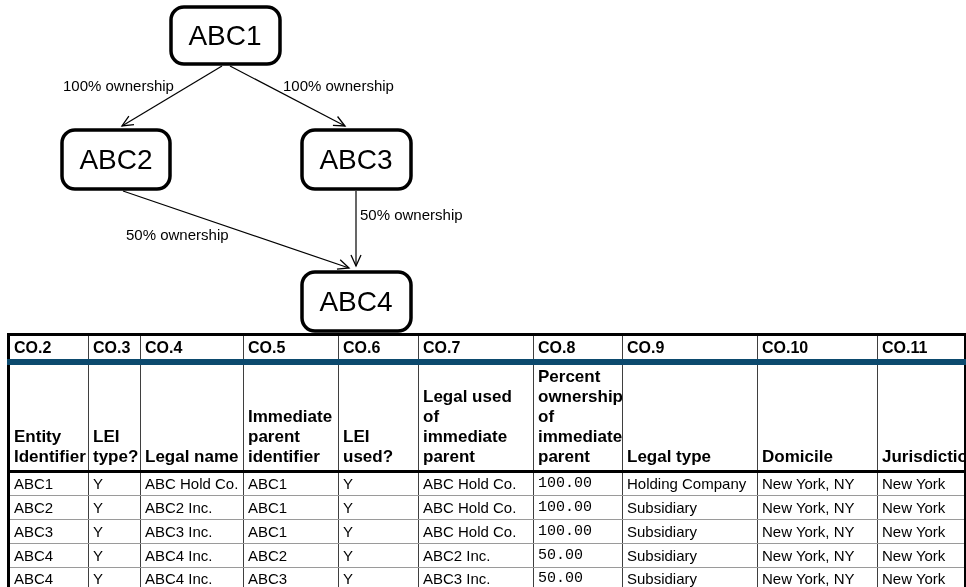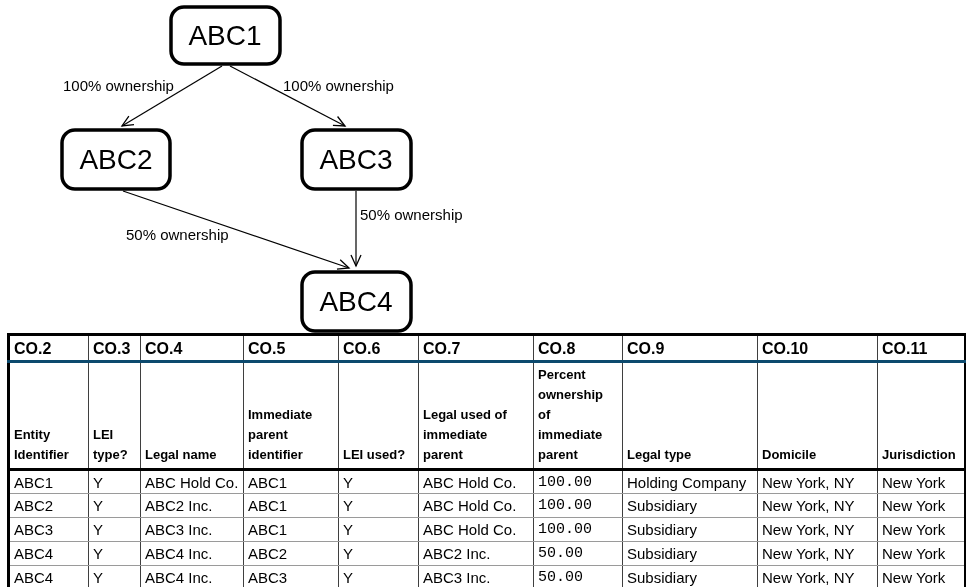--- a/index.html
+++ b/index.html
@@ -17,24 +17,24 @@
     border-collapse:collapse; table-layout:fixed;
     border:3px solid #000;
   }
   #ownership-table th, #ownership-table td {
     border-left:1px solid #3f3f3f; overflow:hidden; text-align:left;
   }
   #ownership-table th:first-child, #ownership-table td:first-child { border-left:none; }
   thead tr.codes th {
     font-size:16px; font-weight:bold; height:27px;
     padding:1px 4px 0 4px; vertical-align:middle;
-    border-bottom:3px solid #0c4a6e;
+    border-bottom:6px solid #0c4a6e;
   }
   thead tr.labels th {
-    font-size:13px; font-weight:bold; height:100px;
+    font-size:17px; font-weight:bold; height:100px;
     padding:2px 4px 3px 4px; vertical-align:bottom;
     white-space:pre-line; line-height:20px;
     border-bottom:3px solid #000;
   }
   tbody td {
     font-size:15px; height:24px; padding:0 4px;
     vertical-align:middle; white-space:nowrap;
     border-bottom:1px solid #9a9a9a;
   }
   tbody tr:last-child td { border-bottom:none; }

